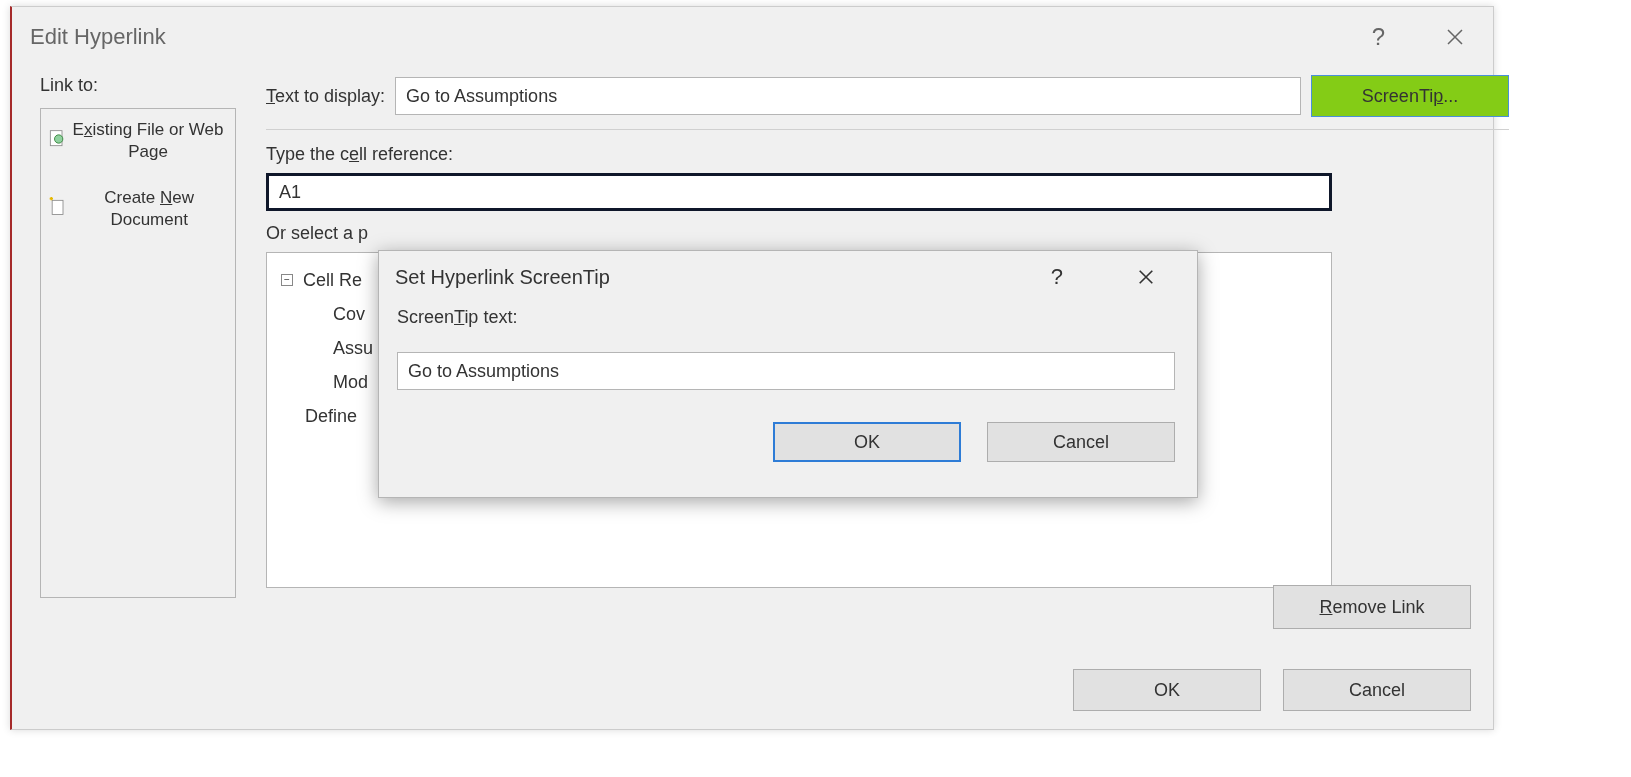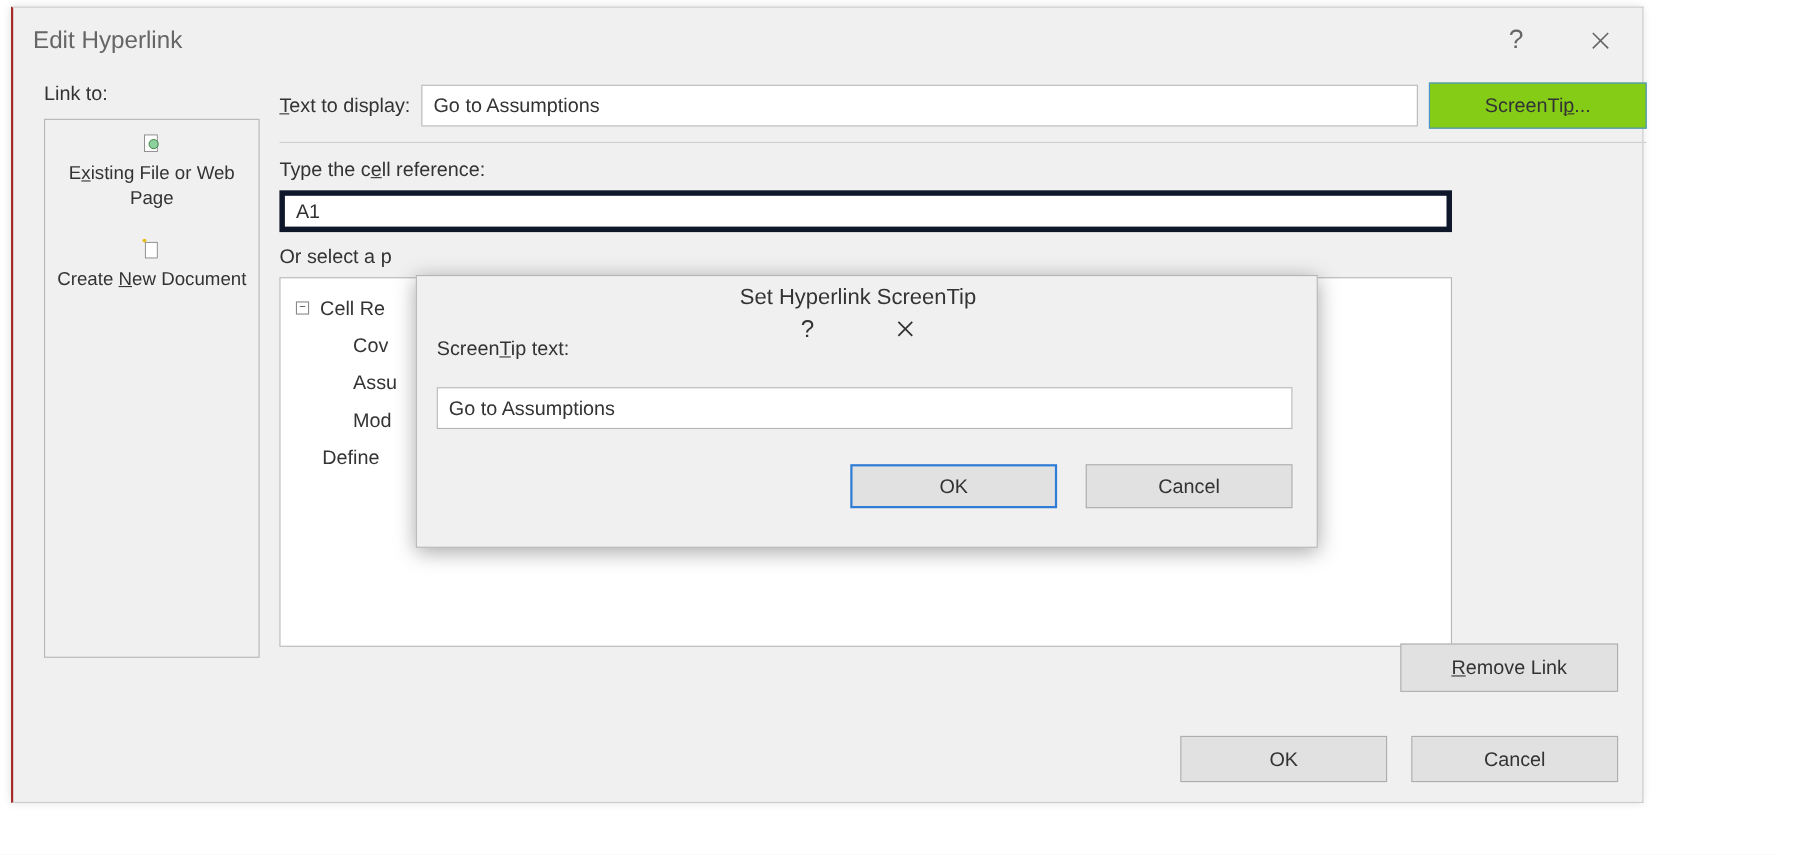--- a/index.html
+++ b/index.html
@@ -63,21 +63,21 @@
       margin-bottom: 12px;
     }
     .linkto-list {
       border: 1px solid #b5b5b5;
       width: 196px;
       height: 490px;
       background: #f0f0f0;
     }
     .linkto-item {
       display: flex;
-      flex-direction: column;
+      flex-direction: row;
       align-items: center;
       padding: 10px 6px 14px 6px;
       text-align: center;
       font-size: 17px;
       color: #333;
       line-height: 1.3;
       cursor: default;
     }
     .linkto-item.selected {
       background: #c2d7f0;
@@ -86,20 +86,21 @@
       width: 24px;
       height: 24px;
       margin-bottom: 4px;
       display: flex;
       align-items: center;
       justify-content: center;
     }
     .main-col {
       flex: 1;
       position: relative;
+      margin-left: 12px;
     }
     .row1 {
       display: flex;
       align-items: center;
       gap: 10px;
       margin-bottom: 6px;
     }
     .field-label {
       font-size: 18px;
       color: #333;
@@ -134,21 +135,21 @@
       margin: 12px 0 14px 0;
     }
     .label2 {
       font-size: 18px;
       color: #333;
       margin-bottom: 8px;
     }
     .cellref-input {
       width: 1066px;
       height: 38px;
-      border: 5px solid #0f172a;
+      border: 3px solid #0f172a;
       background: #fff;
       font-size: 18px;
       padding: 4px 10px;
       color: #333;
       margin-bottom: 12px;
     }
     .tree-box {
       width: 1066px;
       height: 336px;
       border: 1px solid #b5b5b5;
@@ -209,21 +210,20 @@
       border: 1px solid #b5b5b5;
       box-shadow: 0 4px 18px rgba(0,0,0,0.35);
       z-index: 10;
     }
     .subtitlebar {
       display: flex;
       align-items: center;
       justify-content: space-between;
       padding: 8px 32px 8px 16px;
       height: 52px;
-      flex-direction: column;
     }
     .sub-title {
       font-size: 20px;
       color: #333;
     }
     .sub-controls {
       display: flex;
       gap: 54px;
       align-items: center;
     }

